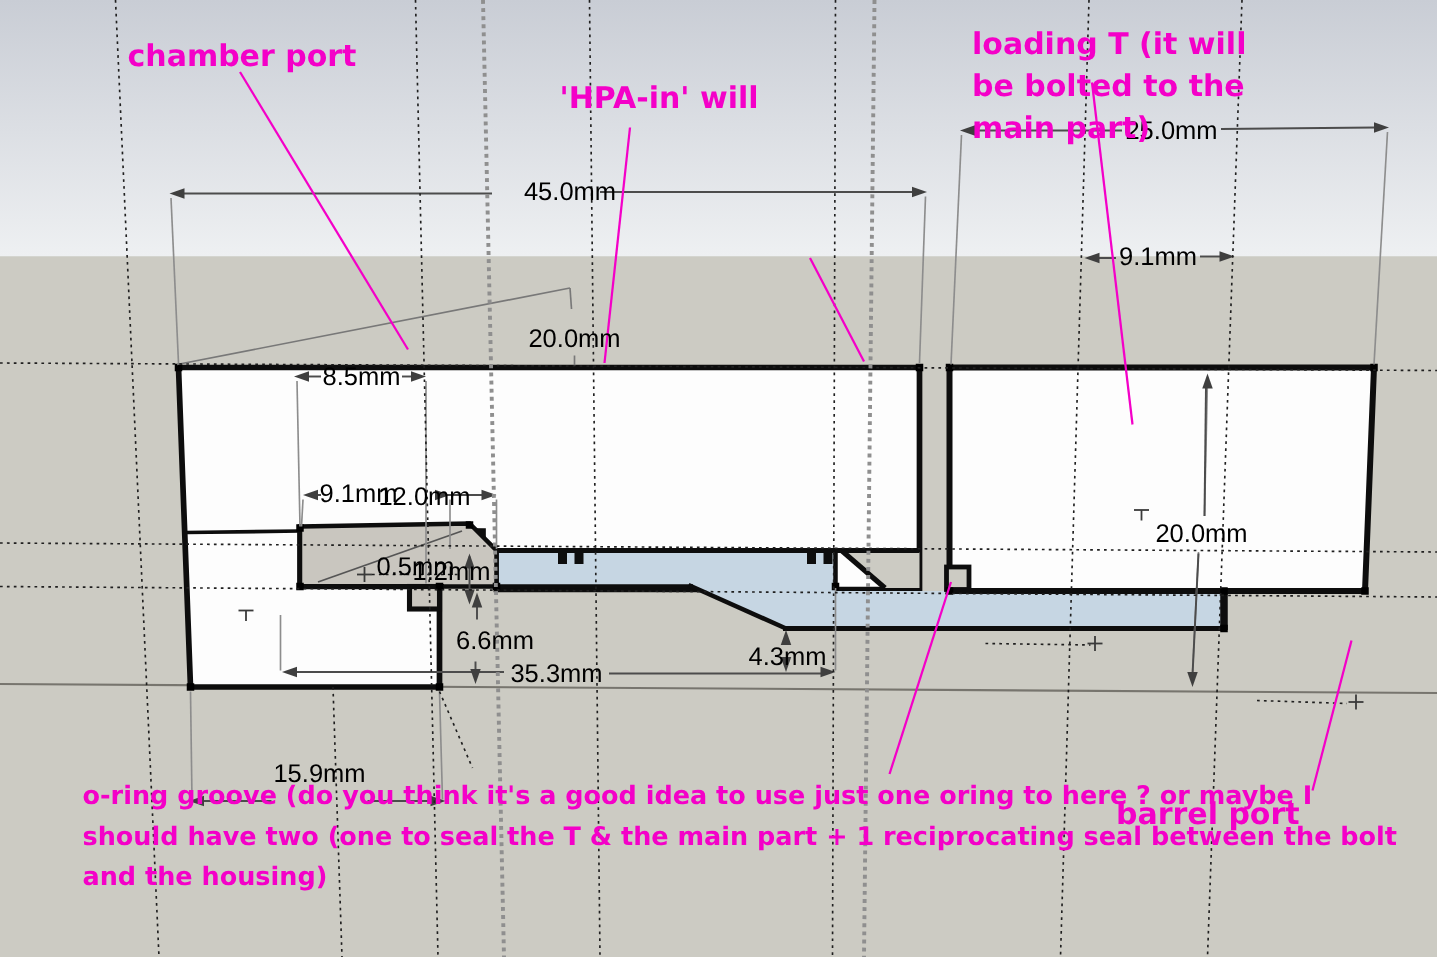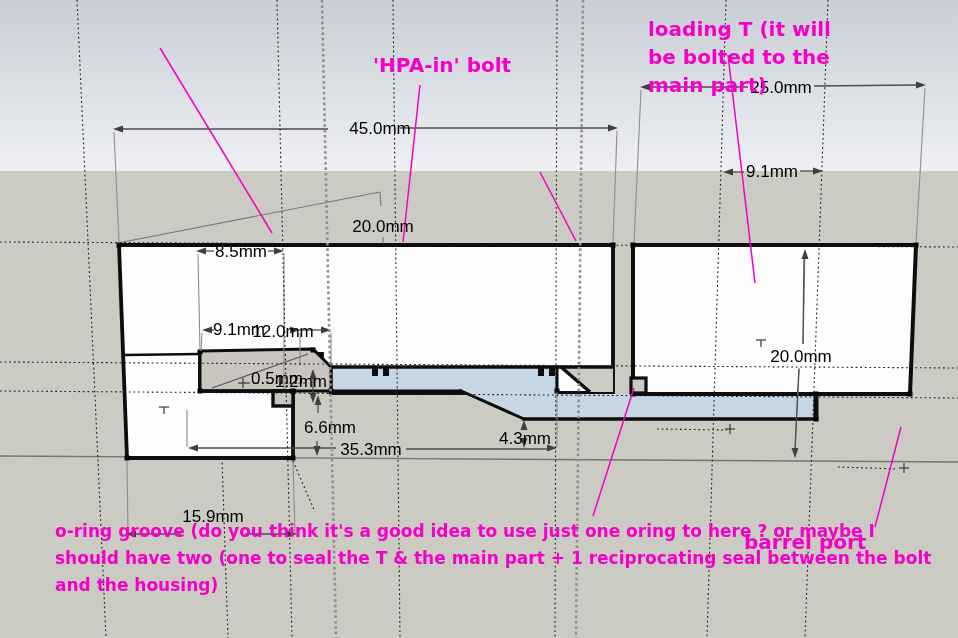--- a/index.html
+++ b/index.html
@@ -222,21 +222,22 @@
 <div class="dim" style="left:239px;top:329px;">9.1mm</div>
 <div class="dim" style="left:263px;top:331px;margin-left:20px;">12.0mm</div>
 <div class="dim" style="left:277px;top:378px;">0.5mm</div>
 <div class="dim" style="left:301px;top:381px;">1.2mm</div>
 <div class="dim" style="left:323px;top:427px;padding-left:14px;">6.6mm</div>
 <div class="dim" style="left:371px;top:449px;">35.3mm</div>
 <div class="dim" style="left:525px;top:438px;">4.3mm</div>
 <div class="dim" style="left:213px;top:516px;">15.9mm</div>
 <div class="dim" style="left:801px;top:356px;">20.0mm</div>
 
-<div class="mag" style="left:373px;top:55px;">'HPA-in' bolt</div>
+<div class="mag" style="left:85px;top:27px;">chamber port</div>
+<div class="mag" style="left:373px;top:55px;">'HPA-in' will</div>
 <div class="mag" style="left:648px;top:19px;">loading T (it will</div>
 <div class="mag" style="left:648px;top:47px;">be bolted to the</div>
 <div class="mag" style="left:648px;top:75px;">main part)</div>
 <div class="mag" style="left:744px;top:532px;">barrel port</div>
 <div class="mag note" style="left:55px;top:523px;">o-ring groove (do you think it's a good idea to use just one oring to here ? or maybe I</div>
 <div class="mag note" style="left:55px;top:550px;">should have two (one to seal the T &amp; the main part + 1 reciprocating seal between the bolt</div>
 <div class="mag note" style="left:55px;top:577px;">and the housing)</div>
 
 </div>
 

